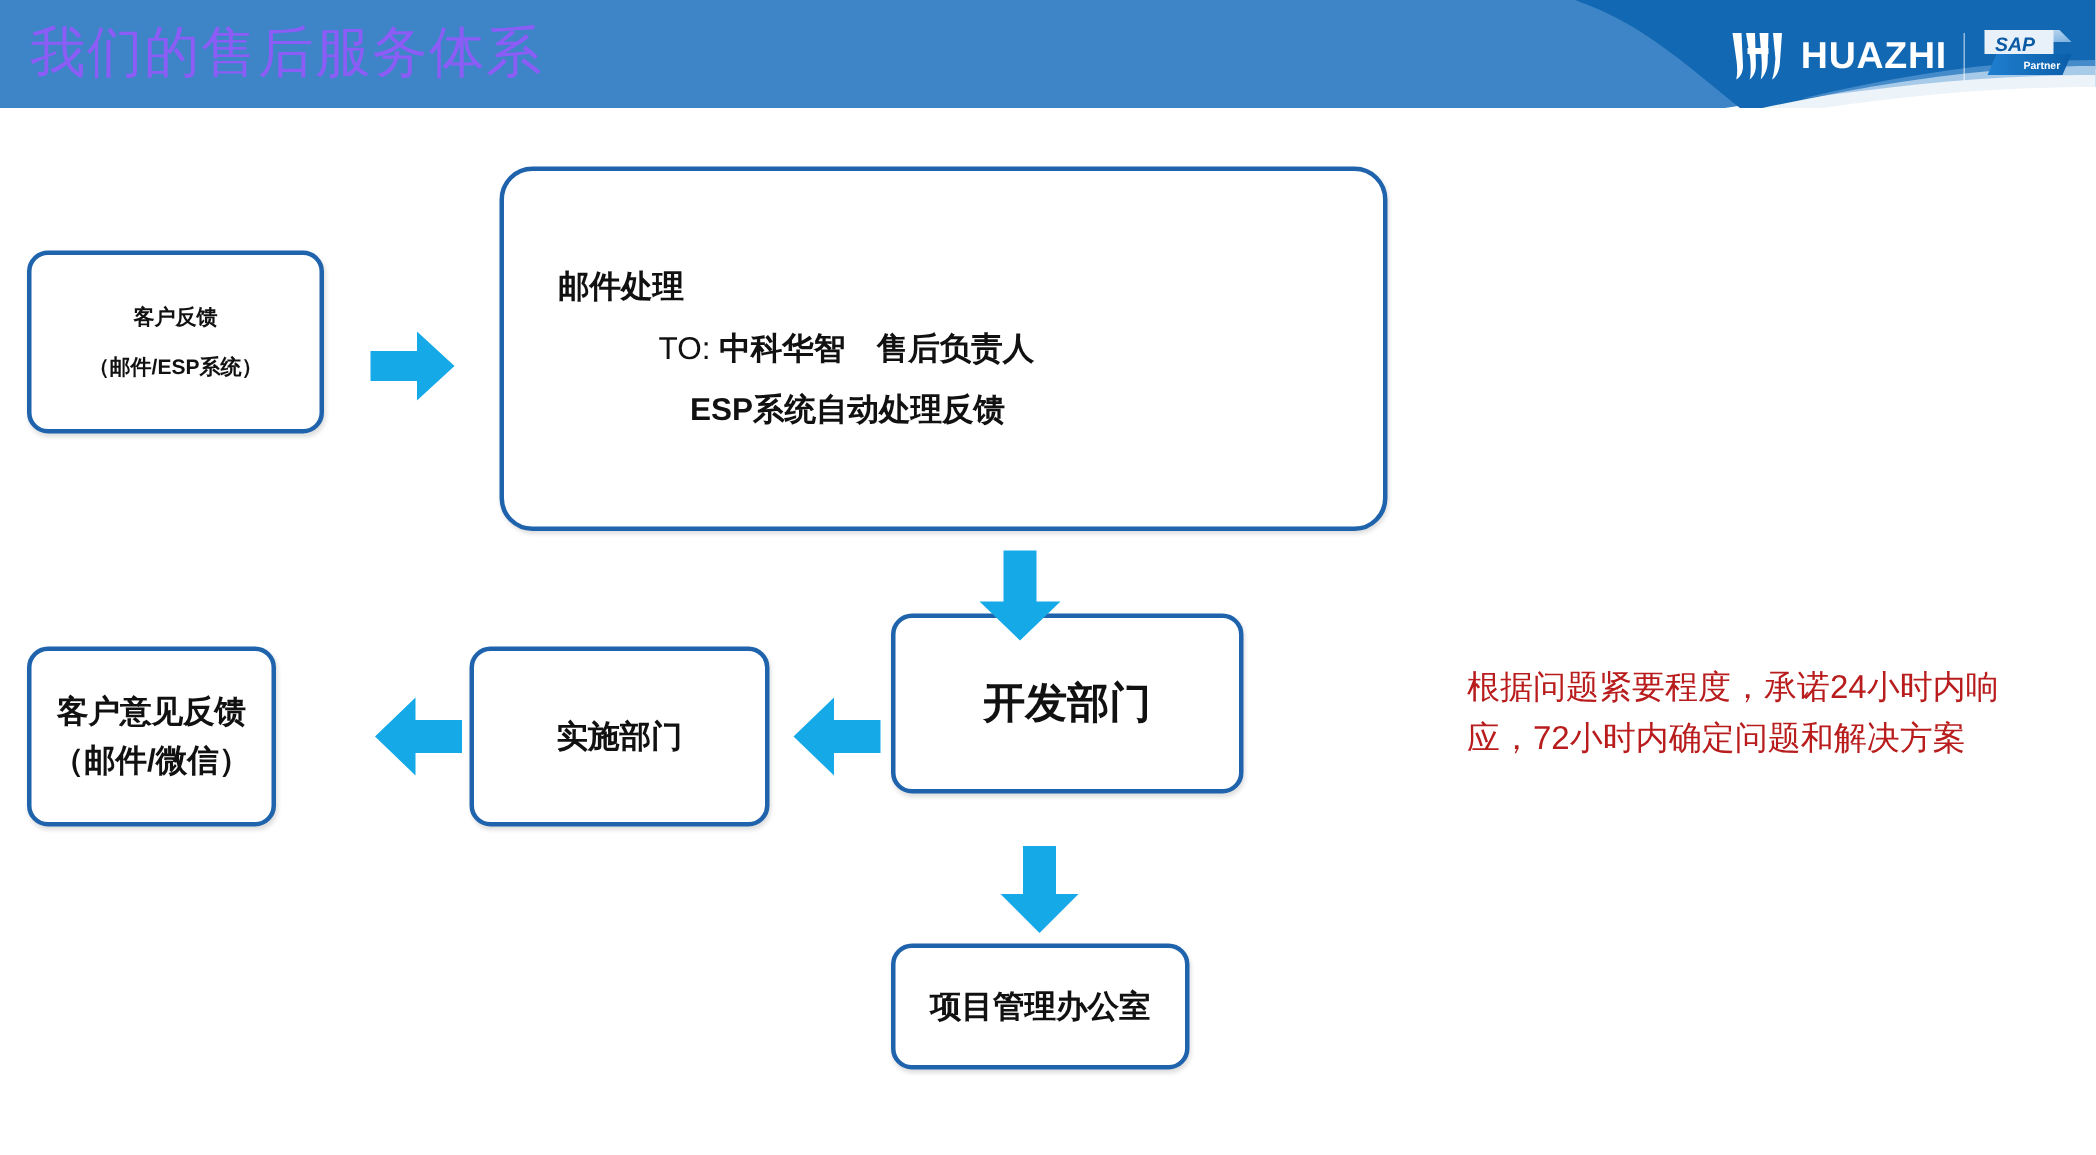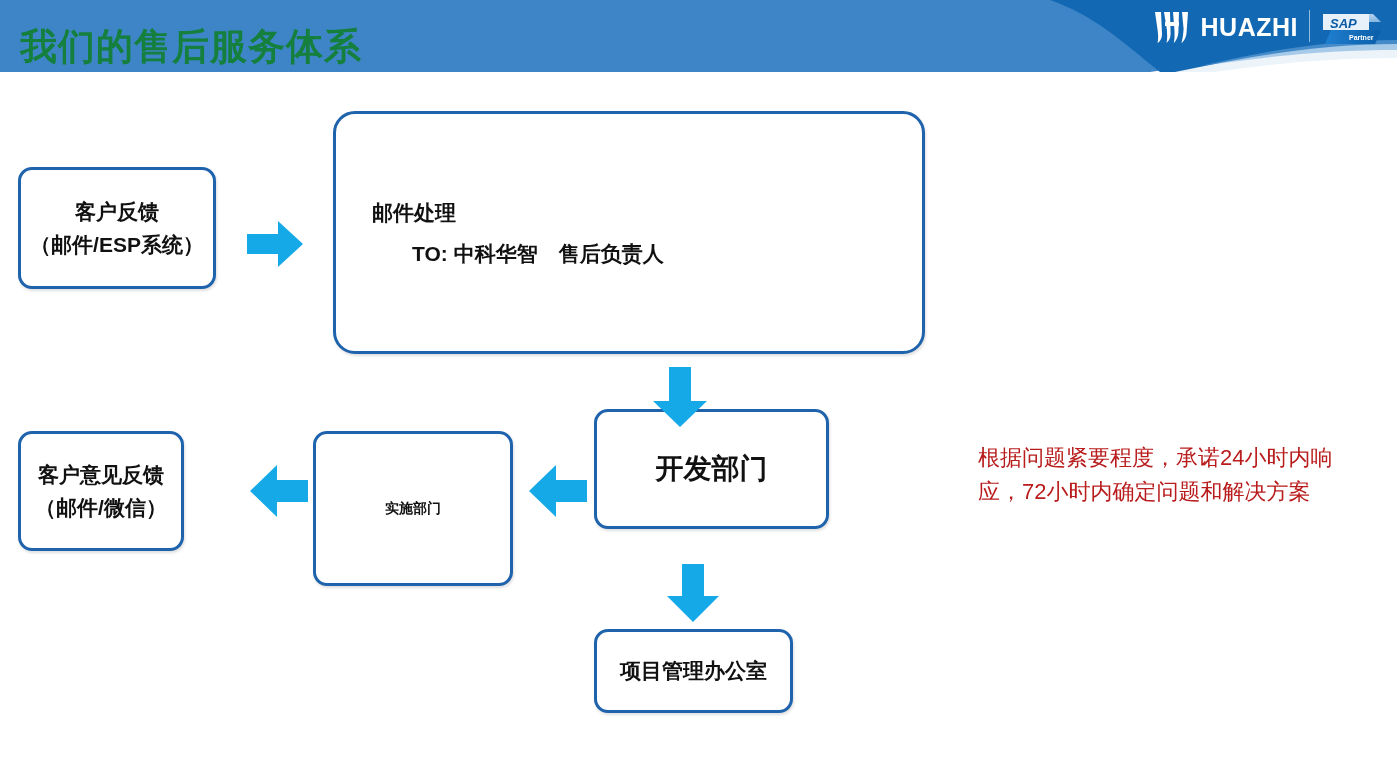--- a/index.html
+++ b/index.html
@@ -26,37 +26,37 @@
     overflow: hidden;
   }
   .banner-svg {
     position: absolute;
     left: 0;
     top: 0;
   }
   .banner-title {
     position: absolute;
     left: 20px;
-    top: 18px;
+    top: 6px;
     font-size: 37px;
     line-height: 58px;
-    color: #15803d;
-    font-weight: 700;
+    color: #8b5cf6;
+    font-weight: 400;
     letter-spacing: 1px;
     white-space: nowrap;
   }
 
   
   .logo-area {
     position: absolute;
     right: 14px;
     top: 10px;
     height: 44px;
     display: flex;
-    align-items: flex-start;
+    align-items: flex-end;
     gap: 11px;
   }
   .huazhi-lockup {
     display: flex;
     align-items: center;
     gap: 8px;
   }
   .huazhi-wordmark {
     font-size: 25px;
     font-weight: bold;
@@ -95,21 +95,21 @@
   .node .line {
     display: block;
     white-space: nowrap;
   }
 
   #node-customer-feedback {
     left: 18px;
     top: 167px;
     width: 198px;
     height: 122px;
-    font-size: 21px;
+    font-size: 14px;
     line-height: 33px;
   }
   #node-mail-process {
     left: 333px;
     top: 111px;
     width: 592px;
     height: 243px;
     border-radius: 22px;
     align-items: flex-start;
     justify-content: center;
@@ -118,37 +118,38 @@
   }
   .mail-lines {
     display: block;
     font-size: 21px;
     line-height: 41px;
   }
   .mail-lines .l1 { padding-left: 12px; }
   .mail-lines .l2 { padding-left: 52px; }
   .mail-lines .l3 { padding-left: 100px; }
   .to-label {
-    font-weight: 700;
+    font-weight: 400;
+    margin-left: 27px;
   }
 
   #node-customer-opinion {
     left: 18px;
     top: 431px;
     width: 166px;
     height: 120px;
     font-size: 21px;
     line-height: 33px;
   }
   #node-impl-dept {
     left: 313px;
     top: 431px;
     width: 200px;
-    height: 155px;
-    font-size: 14px;
+    height: 120px;
+    font-size: 21px;
     text-align: center;
   }
   #node-dev-dept {
     left: 594px;
     top: 409px;
     width: 235px;
     height: 120px;
     font-size: 28px;
   }
   #node-pmo {
@@ -233,20 +234,21 @@
   <span class="line">（邮件/ESP系统）</span>
 </div>
 
 <div class="node" id="node-mail-process">
   <div class="mail-lines">
     <span class="line l1">邮件处理</span>
     <span class="line l2">
       <span class="to-label">TO:</span>
       <span>中科华智　售后负责人</span>
     </span>
+    <span class="line l3">ESP系统自动处理反馈</span>
   </div>
 </div>
 
 <div class="node" id="node-customer-opinion">
   <span class="line">客户意见反馈</span>
   <span class="line">（邮件/微信）</span>
 </div>
 
 <div class="node" id="node-impl-dept">
   <span class="line">实施部门</span>

